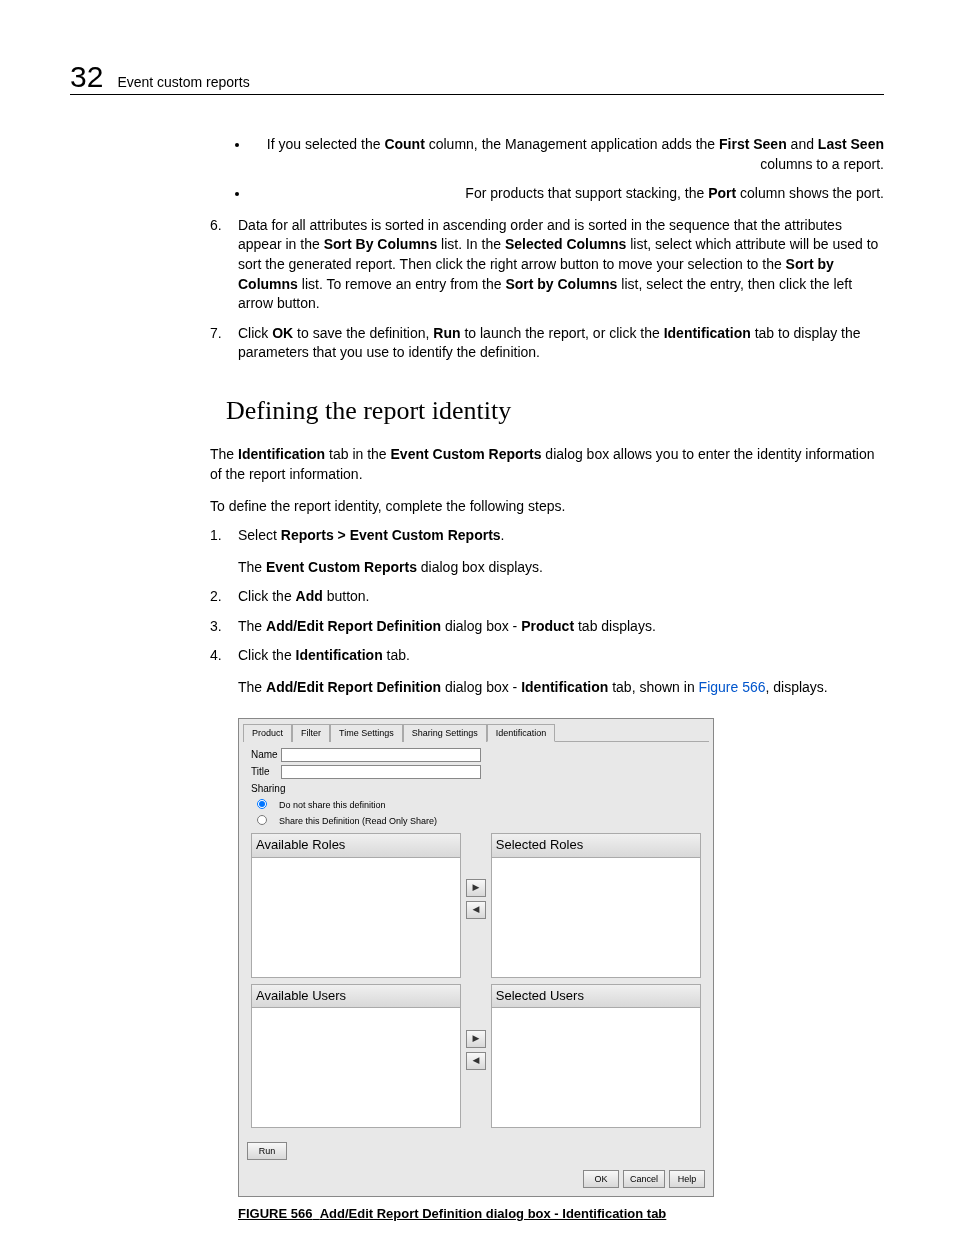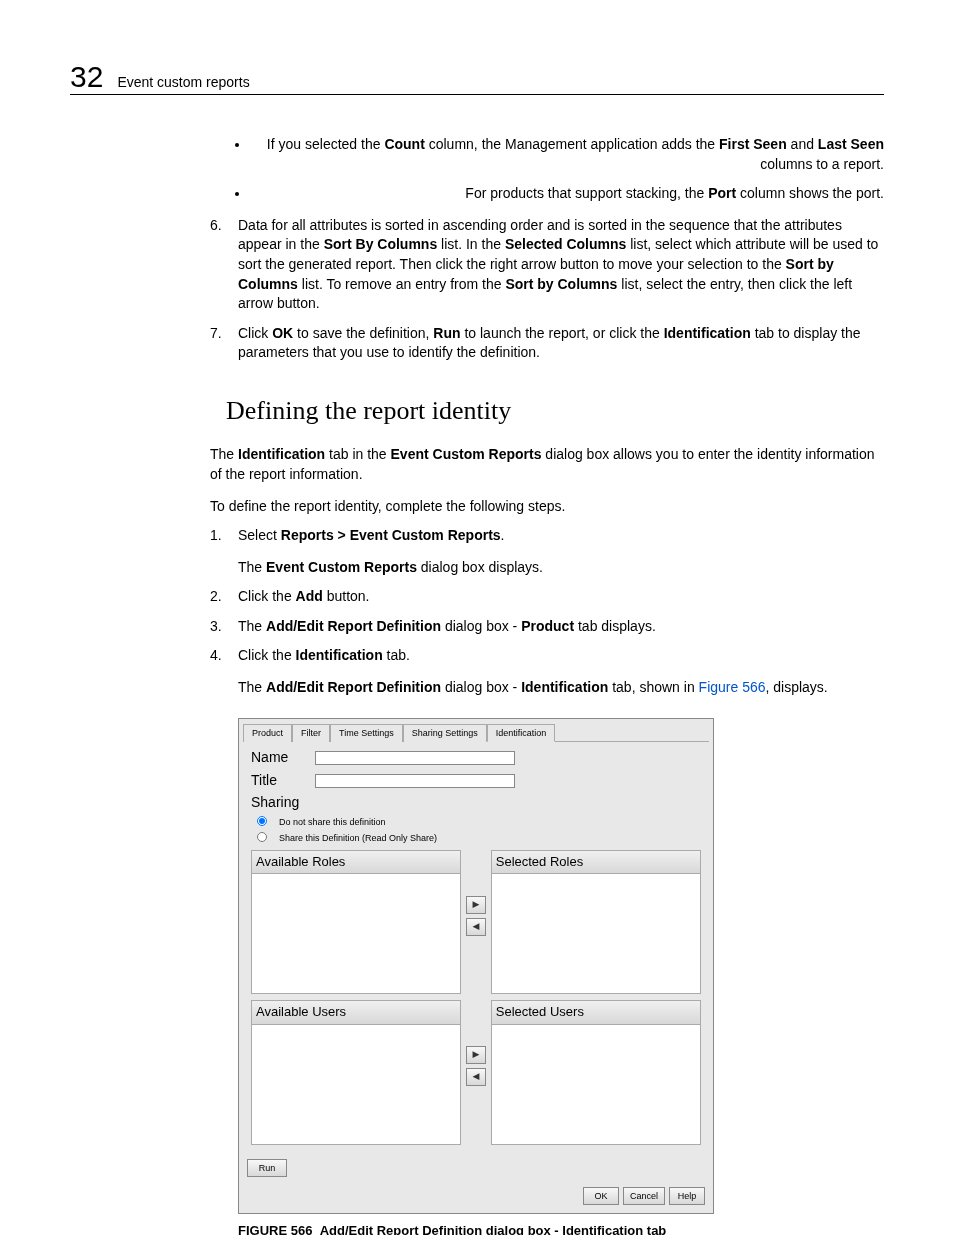--- a/index.html
+++ b/index.html
@@ -94,21 +94,21 @@
     top: 1px;
     margin-right: 0;
   }
   .tab.active { background: #e8e8e8; border-bottom: 1px solid #e8e8e8; }
   .tab-body {
     border-top: 1px solid #aaa;
     padding: 6px 8px 8px 8px;
     margin: 0 4px;
   }
   .row { display: flex; align-items: center; margin-bottom: 3px; }
-  .row label { width: 64px; font-size: 14px; }
+  .row label { width: 30px; font-size: 10px; }
   .row input.txt {
     flex: 0 0 200px;
     height: 14px;
     border: 1px solid #888;
     background: #fff;
     font-size: 9px;
     padding: 0 2px;
   }
   .radio-row { display: flex; align-items: flex-start; gap: 12px; margin: 3px 0 3px 6px; font-size: 9px; }
   .radio-row input[type=radio] { width: 10px; height: 10px; margin:0; }

